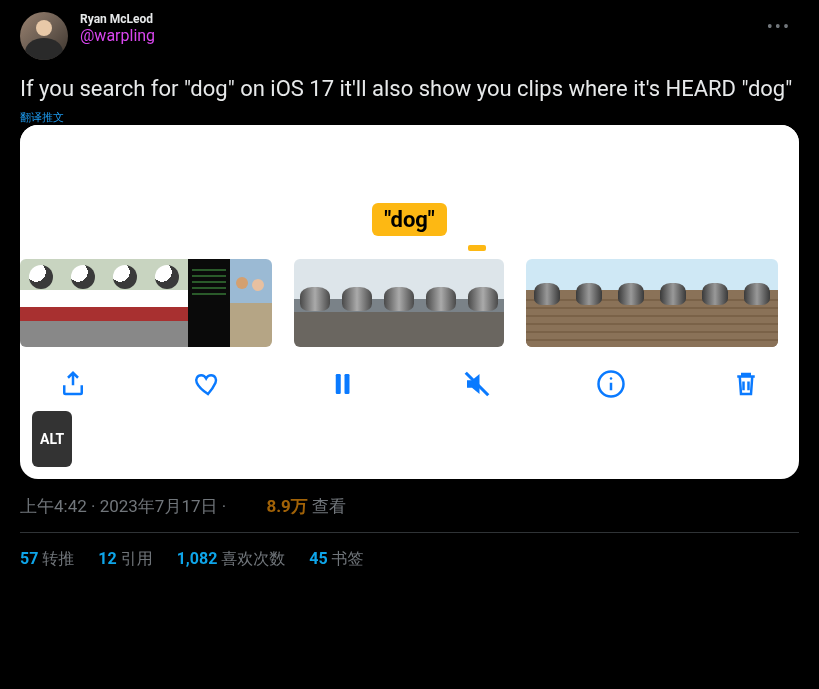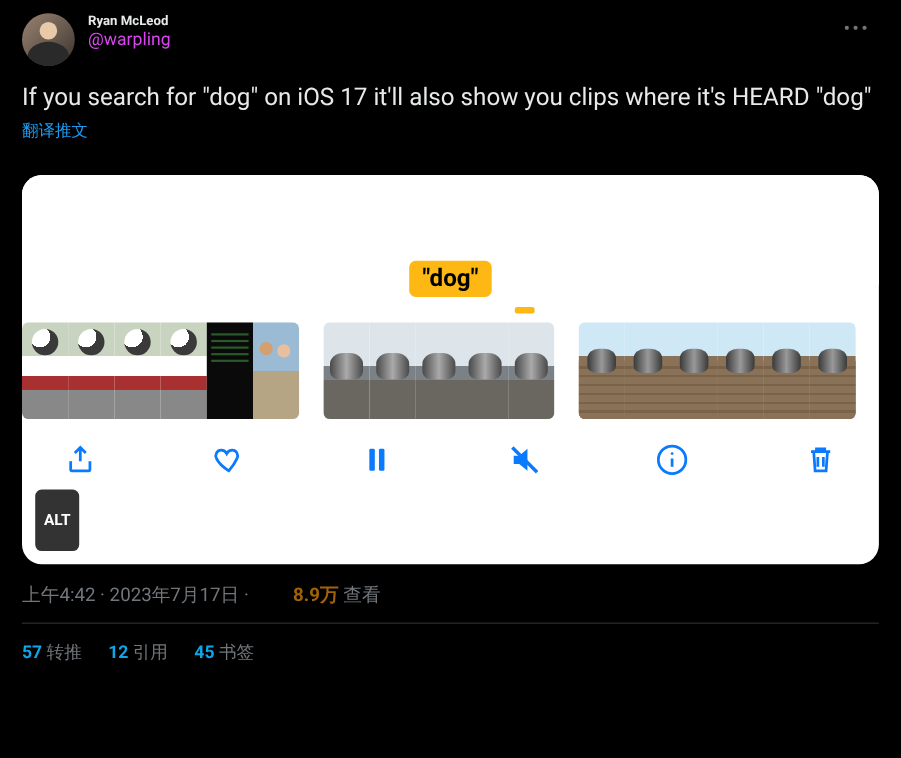--- a/index.html
+++ b/index.html
@@ -61,22 +61,22 @@
     cursor: pointer;
   }
   .tweet-text {
     font-size: 22px;
     line-height: 1.35;
     color: #e7e9ea;
     margin-bottom: 6px;
   }
   .translate {
     color: #1d9bf0;
-    font-size: 15px;
-    margin-bottom: 30px;
+    font-size: 11px;
+    margin-bottom: 0;
     cursor: pointer;
   }
   .media-card {
     background: #fff;
     border-radius: 18px;
     overflow: hidden;
     position: relative;
     height: 354px;
   }
   .white-top { height: 100px; background: #fff; }
@@ -282,18 +282,22 @@
   <div class="stats">
     <div>
       <span class="num">57</span>
       <span>转推</span>
     </div>
     <div>
       <span class="num">12</span>
       <span>引用</span>
     </div>
     <div>
+      <span class="num">1,082</span>
+      <span>喜欢次数</span>
+    </div>
+    <div>
       <span class="num">45</span>
       <span>书签</span>
     </div>
   </div>
 
 </div>
 
 </body></html>

